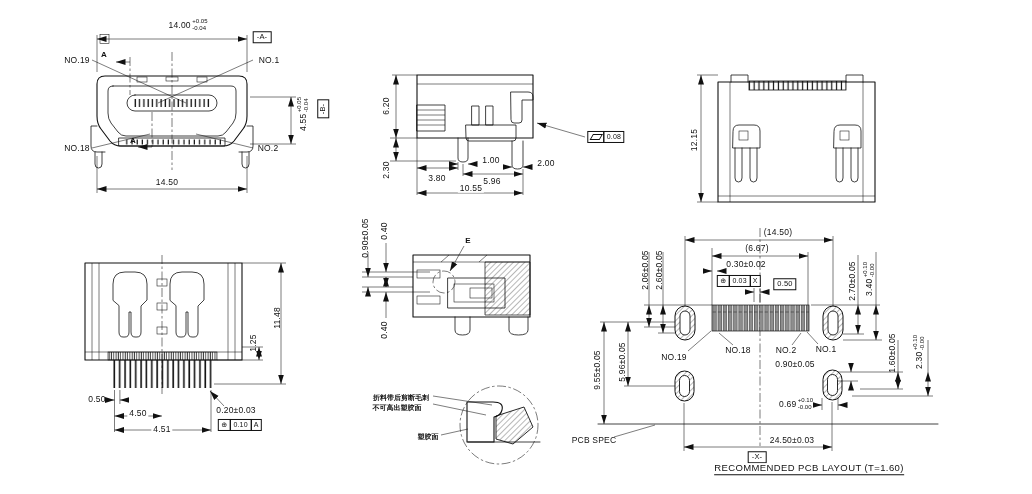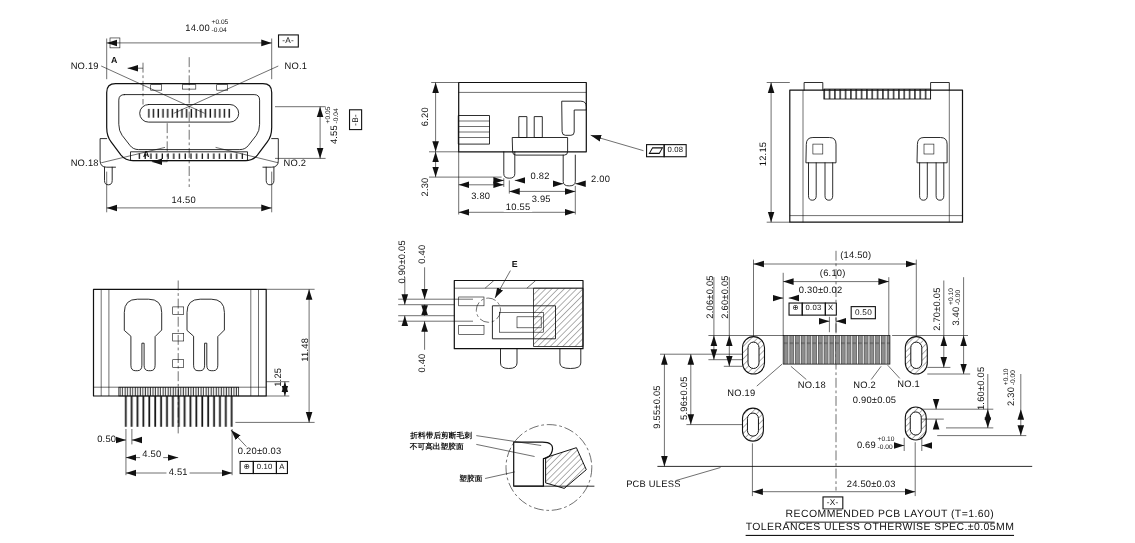--- a/index.html
+++ b/index.html
@@ -309,24 +309,24 @@
         <span>-0.04</span>
       </span>
 </div>
 <div class="lbl dbox rot" style="left:323px;top:109px">-B-</div>
 <div class="lbl" style="left:77px;top:148px">NO.18</div>
 <div class="lbl" style="left:268px;top:148px">NO.2</div>
 <div class="lbl bg" style="left:167px;top:182px">14.50</div>
 
 <div class="lbl rot" style="left:386px;top:106px">6.20</div>
 <div class="lbl rot" style="left:386px;top:170px">2.30</div>
-<div class="lbl" style="left:491px;top:160px">0.82</div>
+<div class="lbl" style="left:491px;top:160px">1.00</div>
 <div class="lbl" style="left:546px;top:163px">2.00</div>
 <div class="lbl" style="left:437px;top:178px">3.80</div>
-<div class="lbl bg" style="left:492px;top:181px">3.95</div>
+<div class="lbl bg" style="left:492px;top:181px">5.96</div>
 <div class="lbl bg" style="left:471px;top:188px">10.55</div>
 <div class="lbl fcf" style="left:606px;top:137px">
   <span class="cell">
         <span class="pg"></span>
       </span>
   <span class="cell">0.08</span>
 </div>
 
 <div class="lbl rot" style="left:694px;top:140px">12.15</div>
 
@@ -345,21 +345,21 @@
 <div class="lbl rot" style="left:365px;top:238px">0.90±0.05</div>
 <div class="lbl rot" style="left:384px;top:231px">0.40</div>
 <div class="lbl rot" style="left:384px;top:330px">0.40</div>
 <div class="lbl sec" style="left:468px;top:241px">E</div>
 
 <div class="lbl cjk" style="left:401px;top:397px">折料带后剪断毛刺</div>
 <div class="lbl cjk" style="left:397px;top:407px">不可高出塑胶面</div>
 <div class="lbl cjk" style="left:428px;top:436px">塑胶面</div>
 
 <div class="lbl" style="left:778px;top:232px">(14.50)</div>
-<div class="lbl" style="left:757px;top:248px">(6.10)</div>
+<div class="lbl" style="left:757px;top:248px">(6.67)</div>
 <div class="lbl" style="left:746px;top:264px">0.30±0.02</div>
 <div class="lbl fcf" style="left:739px;top:281px">
   <span class="cell">⊕</span>
   <span class="cell">0.03</span>
   <span class="cell">X</span>
 </div>
 <div class="lbl dbox" style="left:785px;top:284px">0.50</div>
 <div class="lbl rot" style="left:645px;top:270px">2.06±0.05</div>
 <div class="lbl rot" style="left:659px;top:270px">2.60±0.05</div>
 <div class="lbl rot" style="left:852px;top:281px">2.70±0.05</div>
@@ -385,20 +385,19 @@
 </div>
 <div class="lbl tol" style="left:796px;top:404px">
   <span>0.69</span>
   <span class="stack">
         <span>+0.10</span>
         <span>-0.00</span>
       </span>
 </div>
 <div class="lbl rot" style="left:597px;top:370px">9.55±0.05</div>
 <div class="lbl rot" style="left:622px;top:362px">5.96±0.05</div>
-<div class="lbl" style="left:594px;top:440px">PCB ULESS</div>
+<div class="lbl" style="left:594px;top:440px">PCB SPEC</div>
 <div class="lbl bg" style="left:792px;top:440px">24.50±0.03</div>
 <div class="lbl dbox" style="left:757px;top:457px">-X-</div>
 
 <div class="lbl foot" style="left:809px;top:469px">RECOMMENDED PCB LAYOUT (T=1.60)</div>
-<div class="lbl foot" style="left:800px;top:481px">TOLERANCES ULESS OTHERWISE SPEC.±0.05MM</div>
 
 </div>
 
 </body></html>

